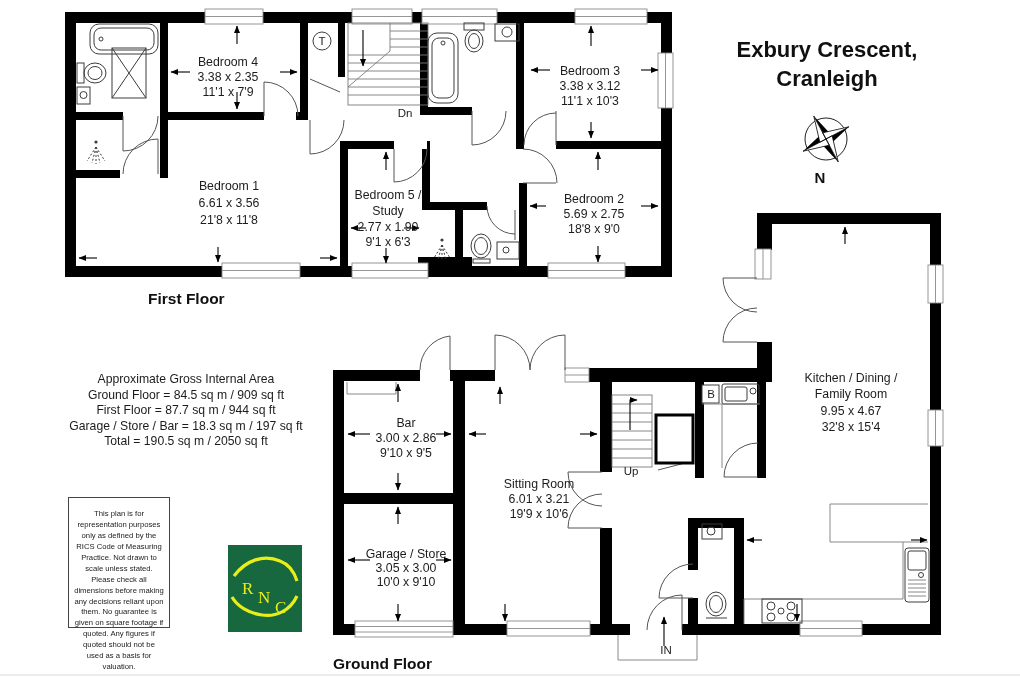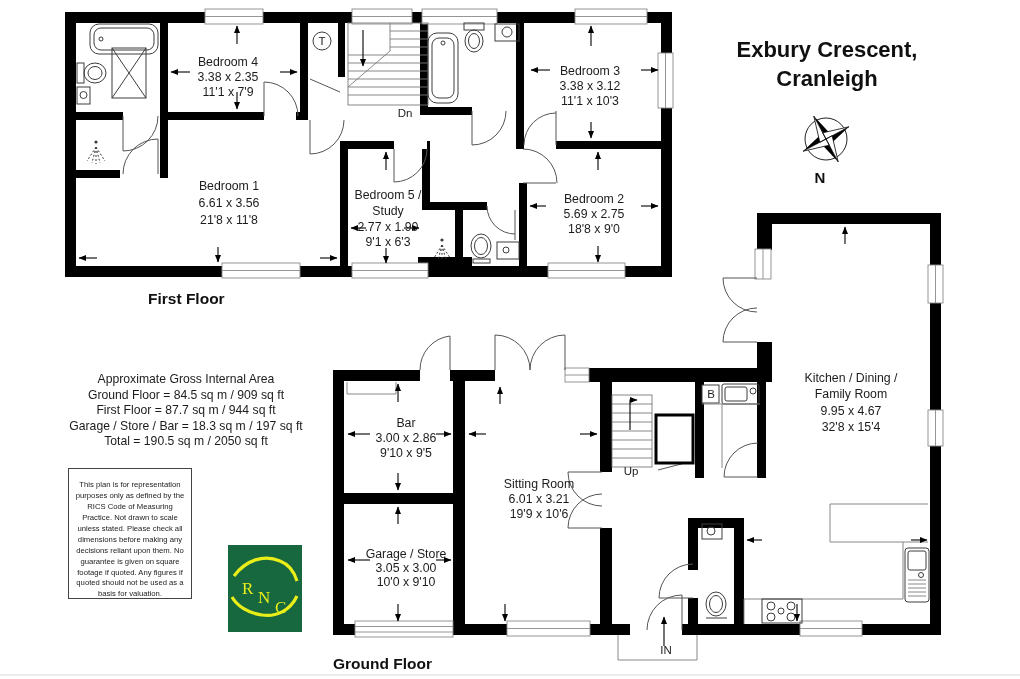--- a/index.html
+++ b/index.html
@@ -14,21 +14,21 @@
   .fxf{fill:#ffffff;stroke:#3d3d3d;stroke-width:1;}
   .tread{stroke:#7a7a7a;stroke-width:0.9;fill:none;}
   .dim{stroke:#000000;stroke-width:1.1;fill:none;}
   .rtx{font-size:12.3px;fill:#1c1c1c;text-anchor:middle;}
   .sm{font-size:11.5px;fill:#1c1c1c;text-anchor:middle;}
   .ttl{font-size:22px;font-weight:bold;fill:#101010;text-anchor:middle;}
   .flr{font-size:15.5px;font-weight:bold;fill:#101010;}
   .area{font-size:12.2px;fill:#1c1c1c;text-anchor:middle;}
   .ntx{font-size:15px;font-weight:bold;fill:#101010;text-anchor:middle;}
   .logoletter{font-family:"Liberation Serif",serif;font-size:17px;}
-  #disclaimer-box{position:absolute;left:68px;top:468px;width:124px;height:131px;
+  #disclaimer-box{position:absolute;left:68px;top:497px;width:102px;height:131px;
     border:1px solid #444;box-sizing:border-box;padding:11px 5px 0 5px;
     font-size:7.7px;line-height:1.42;text-align:center;color:#222;}
 </style>
 </head>
 <body>
 <div class="canvas">
 
 <svg width="1020" height="679" viewBox="0 0 1020 679">
   <defs>
     <marker id="ah" markerWidth="9" markerHeight="8" refX="7" refY="3" orient="auto" markerUnits="userSpaceOnUse">

